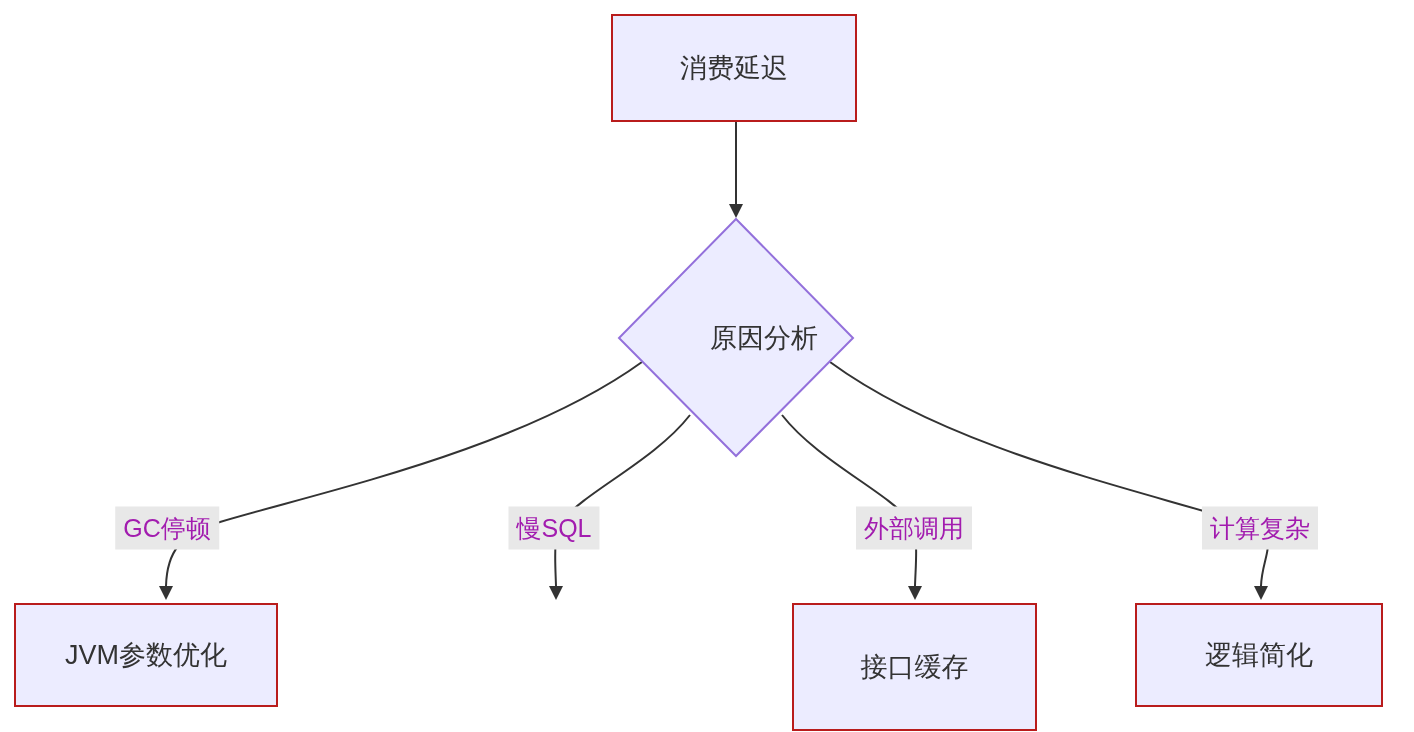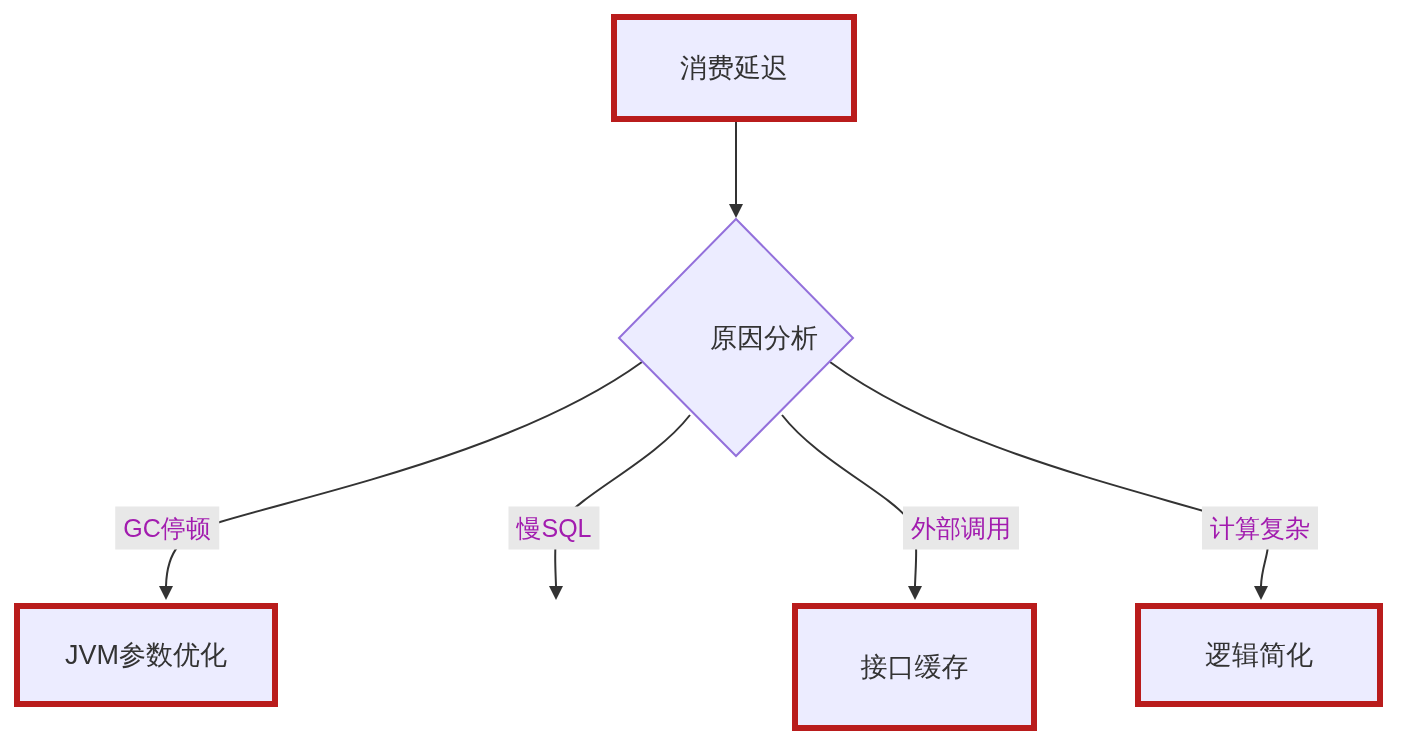--- a/index.html
+++ b/index.html
@@ -13,21 +13,21 @@
   }
   svg.edge-layer {
     position: absolute;
     left: 0; top: 0;
     width: 1414px; height: 732px;
   }
   .node {
     position: absolute;
     box-sizing: border-box;
     background: #ECECFF;
-    border: 6px solid #b91c1c;
+    border: 2px solid #b91c1c;
     display: flex;
     align-items: center;
     justify-content: center;
     color: #333333;
     font-size: 27px;
     line-height: 1.2;
     white-space: nowrap;
   }
   .node-root  { left: 611px; top: 14px;  width: 246px; height: 108px; }
   .node-jvm   { left: 14px;   top: 603px; width: 264px; height: 104px; }
@@ -46,21 +46,21 @@
     position: absolute;
     transform: translate(-50%, -50%);
     background: #e8e8e8;
     color: #a21caf;
     font-size: 25px;
     padding: 5px 8px;
     white-space: nowrap;
   }
   .edge-label-1 { left: 167px;  top: 528px; }
   .edge-label-2 { left: 554px;  top: 528px; }
-  .edge-label-3 { left: 914px;  top: 528px; margin-left: 47px; }
+  .edge-label-3 { left: 914px;  top: 528px; }
   .edge-label-4 { left: 1260px; top: 528px; }
 </style>
 </head>
 <body>
 
 <div class="canvas">
 
   <svg class="edge-layer" viewBox="0 0 1414 732" xmlns="http://www.w3.org/2000/svg">
 
     <path d="M 736 122 L 736 204" fill="none" stroke="#333333" stroke-width="2"></path>

